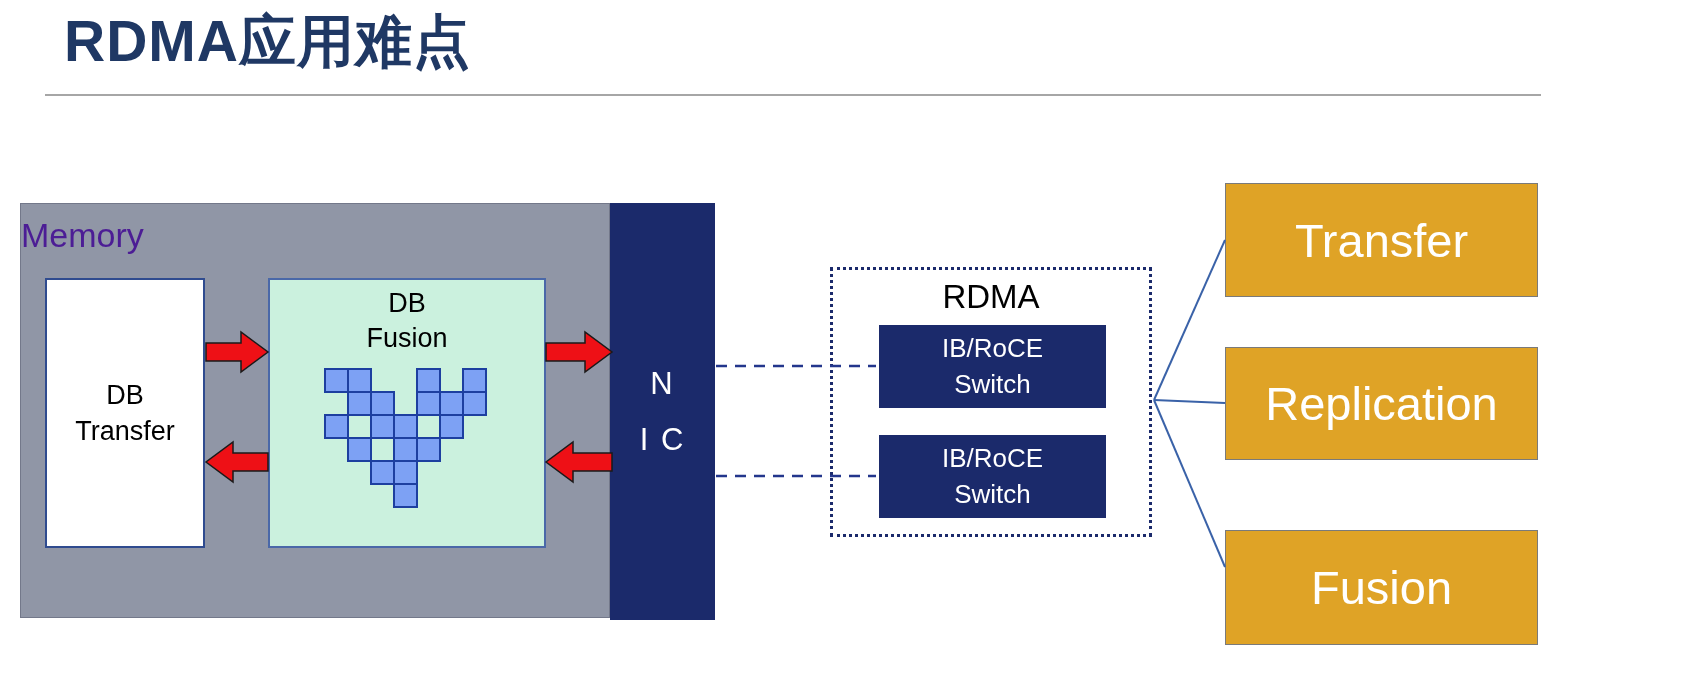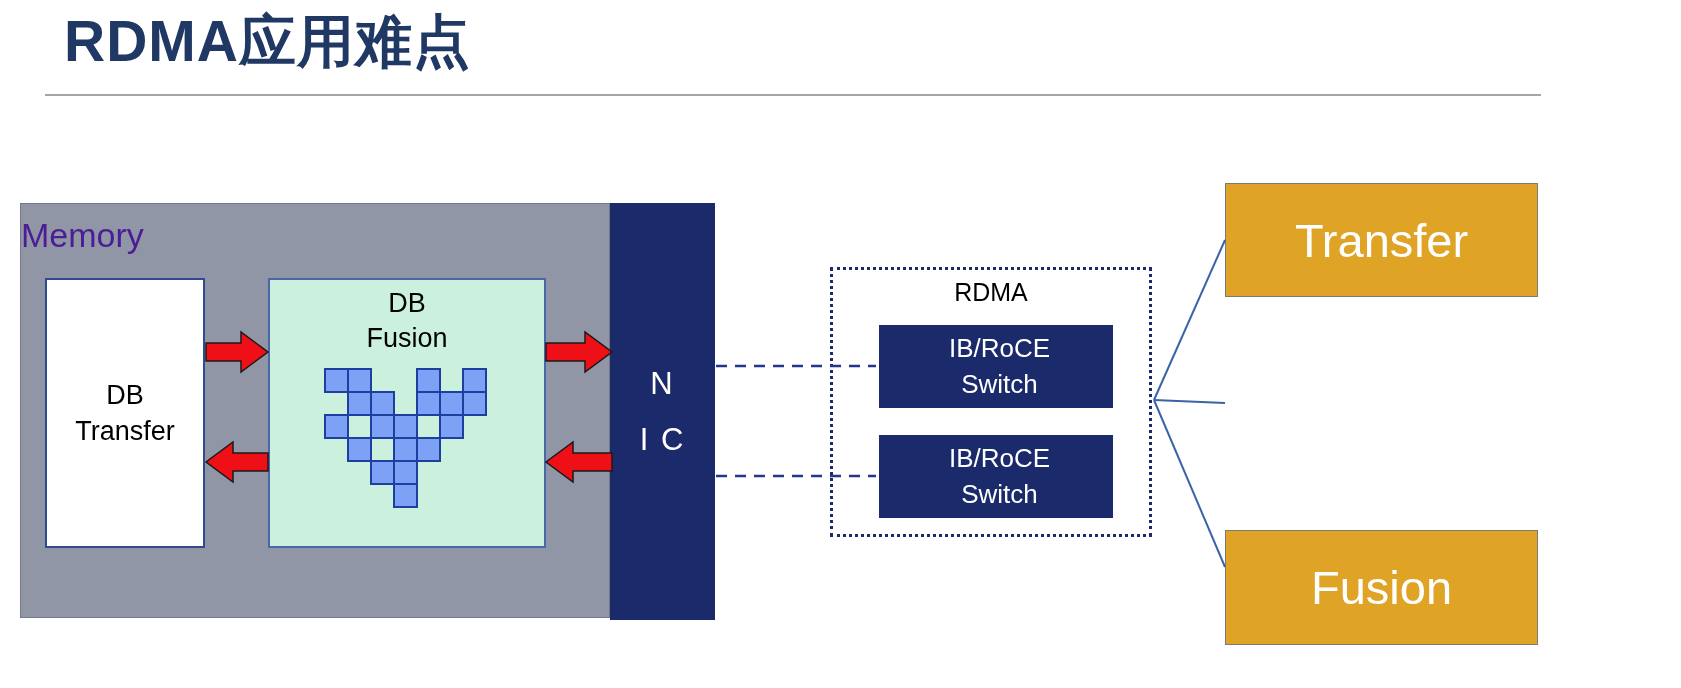--- a/index.html
+++ b/index.html
@@ -28,24 +28,24 @@
         border:2px solid #1D3FA0; box-sizing:border-box; }
 
   .nic { position:absolute; left:610px; top:203px; width:105px; height:417px;
          background:#1B2A6B; color:#ffffff; display:flex; flex-direction:column;
          align-items:center; justify-content:center; font-size:31px; line-height:1.8;
          letter-spacing:2px; }
 
   .rdma { position:absolute; left:830px; top:267px; width:322px; height:270px;
           border:3px dotted #1B2A6B; box-sizing:border-box; }
   .rdma-label { position:absolute; top:8px; width:100%; text-align:center;
-                font-size:25px; color:#000000; }
+                font-size:33px; color:#000000; }
   .switch { position:absolute; left:46px; width:227px; height:83px; background:#1B2A6B;
             color:#ffffff; display:flex; flex-direction:column; align-items:center;
-            justify-content:center; font-size:26px; line-height:1.35; text-align:center;padding-left:7px; }
+            justify-content:center; font-size:26px; line-height:1.35; text-align:center; }
   .sw1 { top:55px; }
   .sw2 { top:165px; }
 
   .out { position:absolute; left:1225px; width:313px; background:#DFA326;
          border:1px solid #7A7A7A; box-sizing:border-box; color:#ffffff;
          display:flex; align-items:center; justify-content:center; font-size:47px; }
   .out1 { top:183px; height:114px; }
   .out2 { top:347px; height:113px; }
   .out3 { top:530px; height:115px; }
 
@@ -112,20 +112,21 @@
       <div>IB/RoCE</div>
       <div>Switch</div>
     </div>
     <div class="switch sw2">
       <div>IB/RoCE</div>
       <div>Switch</div>
     </div>
   </div>
 
   <div class="out out1">Transfer</div>
+  <div class="out out2">Replication</div>
   <div class="out out3">Fusion</div>
 
   <svg class="overlay" width="1681" height="688">
     <line class="dash" x1="716" y1="366" x2="876" y2="366"></line>
     <line class="dash" x1="716" y1="476" x2="876" y2="476"></line>
 
     <line class="fan" x1="1154" y1="400" x2="1225" y2="240"></line>
     <line class="fan" x1="1154" y1="400" x2="1225" y2="403"></line>
     <line class="fan" x1="1154" y1="400" x2="1225" y2="567"></line>
 

